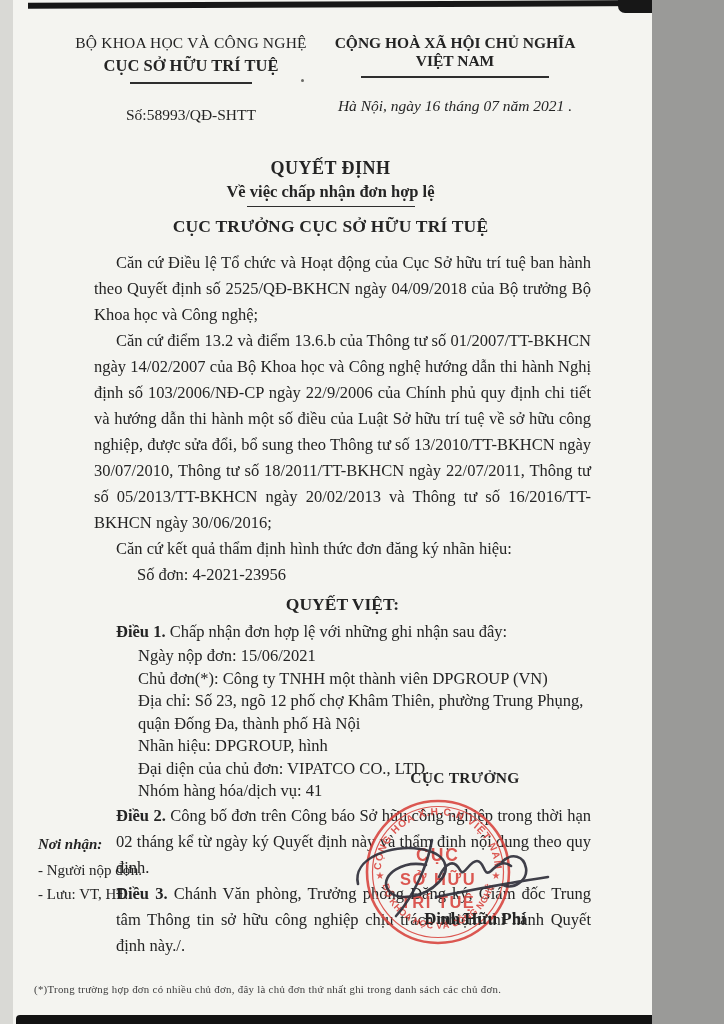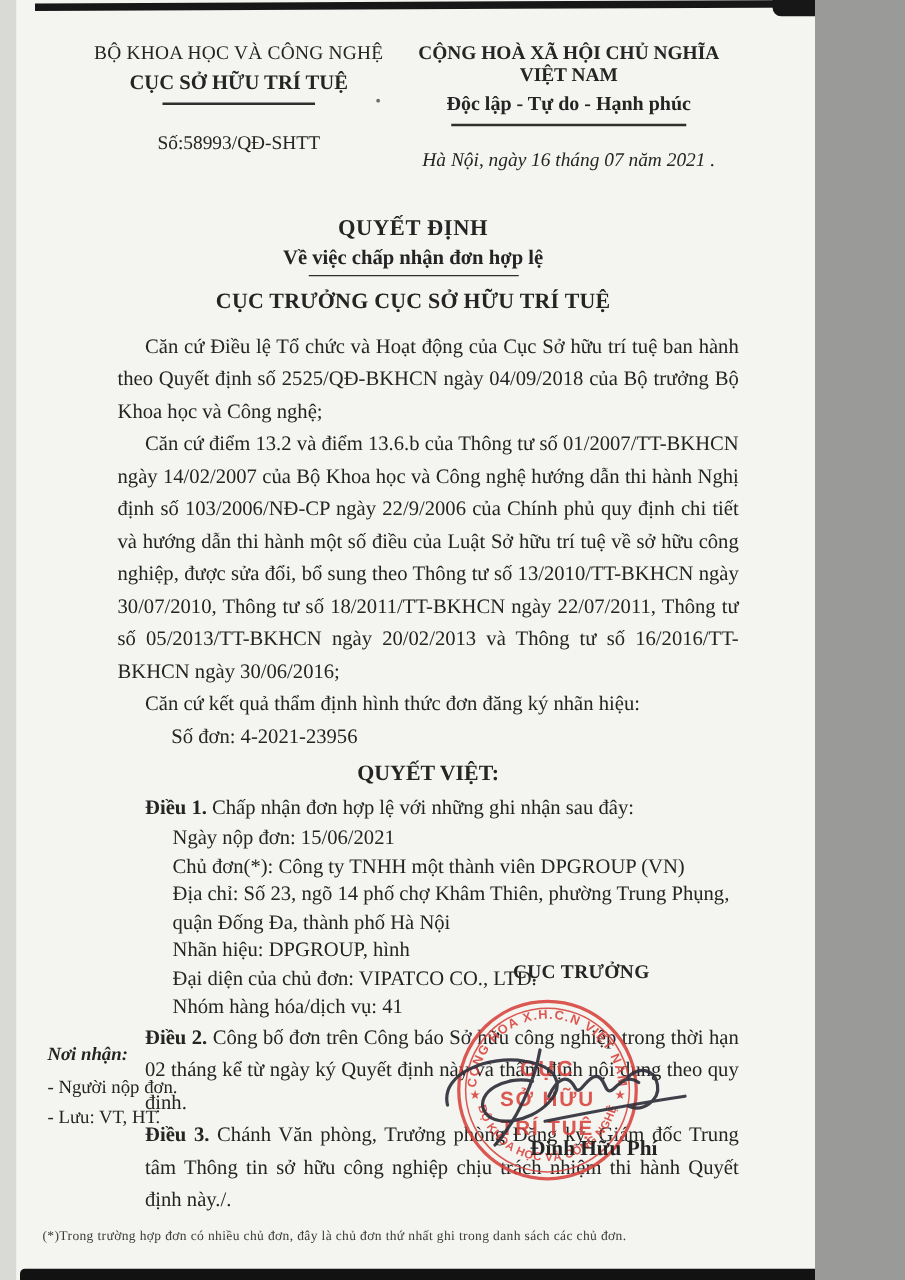--- a/index.html
+++ b/index.html
@@ -75,21 +75,20 @@
 
   <div class="header">
     <div class="hcol left">
       <div class="h-agency1">BỘ KHOA HỌC VÀ CÔNG NGHỆ</div>
       <div class="h-agency2">CỤC SỞ HỮU TRÍ TUỆ</div>
       <div class="underline u-left"></div>
       <div class="doc-number">Số:58993/QĐ-SHTT</div>
     </div>
     <div class="hcol right">
       <div class="h-nat1">CỘNG HOÀ XÃ HỘI CHỦ NGHĨA VIỆT NAM</div>
-      <div class="h-nat2">Độc lập - Tự do - Hạnh phúc</div>
       <div class="underline u-right"></div>
       <div class="date-line">Hà Nội, ngày 16 tháng 07 năm 2021 .</div>
     </div>
   </div>
 
   <div class="title-block">
     <div class="t-main">QUYẾT ĐỊNH</div>
     <div class="t-sub">Về việc chấp nhận đơn hợp lệ</div>
     <div class="underline u-title"></div>
     <div class="t-issuer">CỤC TRƯỞNG CỤC SỞ HỮU TRÍ TUỆ</div>
@@ -100,21 +99,21 @@
     <p class="preamble">Căn cứ điểm 13.2 và điểm 13.6.b của Thông tư số 01/2007/TT-BKHCN ngày 14/02/2007 của Bộ Khoa học và Công nghệ hướng dẫn thi hành Nghị định số 103/2006/NĐ-CP ngày 22/9/2006 của Chính phủ quy định chi tiết và hướng dẫn thi hành một số điều của Luật Sở hữu trí tuệ về sở hữu công nghiệp, được sửa đổi, bổ sung theo Thông tư số 13/2010/TT-BKHCN ngày 30/07/2010, Thông tư số 18/2011/TT-BKHCN ngày 22/07/2011, Thông tư số 05/2013/TT-BKHCN ngày 20/02/2013 và Thông tư số 16/2016/TT-BKHCN ngày 30/06/2016;</p>
     <p class="preamble">Căn cứ kết quả thẩm định hình thức đơn đăng ký nhãn hiệu:</p>
     <p class="app-number">Số đơn: 4-2021-23956</p>
 
     <div class="decision-heading">QUYẾT VIỆT:</div>
 
     <p class="article"><b>Điều 1.</b> <span>Chấp nhận đơn hợp lệ với những ghi nhận sau đây:</span></p>
     <div class="items">
       <div>Ngày nộp đơn: 15/06/2021</div>
       <div>Chủ đơn(*): Công ty TNHH một thành viên DPGROUP  (VN)</div>
-      <div>Địa chỉ: Số 23, ngõ 14 phố chợ Khâm Thiên, phường Trung Phụng, quận Đống Đa, thành phố Hà Nội</div>
+      <div>Địa chỉ: Số 23, ngõ 12 phố chợ Khâm Thiên, phường Trung Phụng, quận Đống Đa, thành phố Hà Nội</div>
       <div>Nhãn hiệu: DPGROUP, hình</div>
       <div>Đại diện của chủ đơn: VIPATCO CO., LTD.</div>
       <div>Nhóm hàng hóa/dịch vụ: 41</div>
     </div>
     <p class="article"><b>Điều 2.</b> <span>Công bố đơn trên Công báo Sở hữu công nghiệp trong thời hạn 02 tháng kể từ ngày ký Quyết định này và thẩm định nội dung theo quy định.</span></p>
     <p class="article"><b>Điều 3.</b> <span>Chánh Văn phòng, Trưởng phòng Đăng ký, Giám đốc Trung tâm Thông tin sở hữu công nghiệp chịu trách nhiệm thi hành Quyết định này./.</span></p>
   </div>
 
   <div class="recipients">
     <div class="r-label">Nơi nhận:</div>

